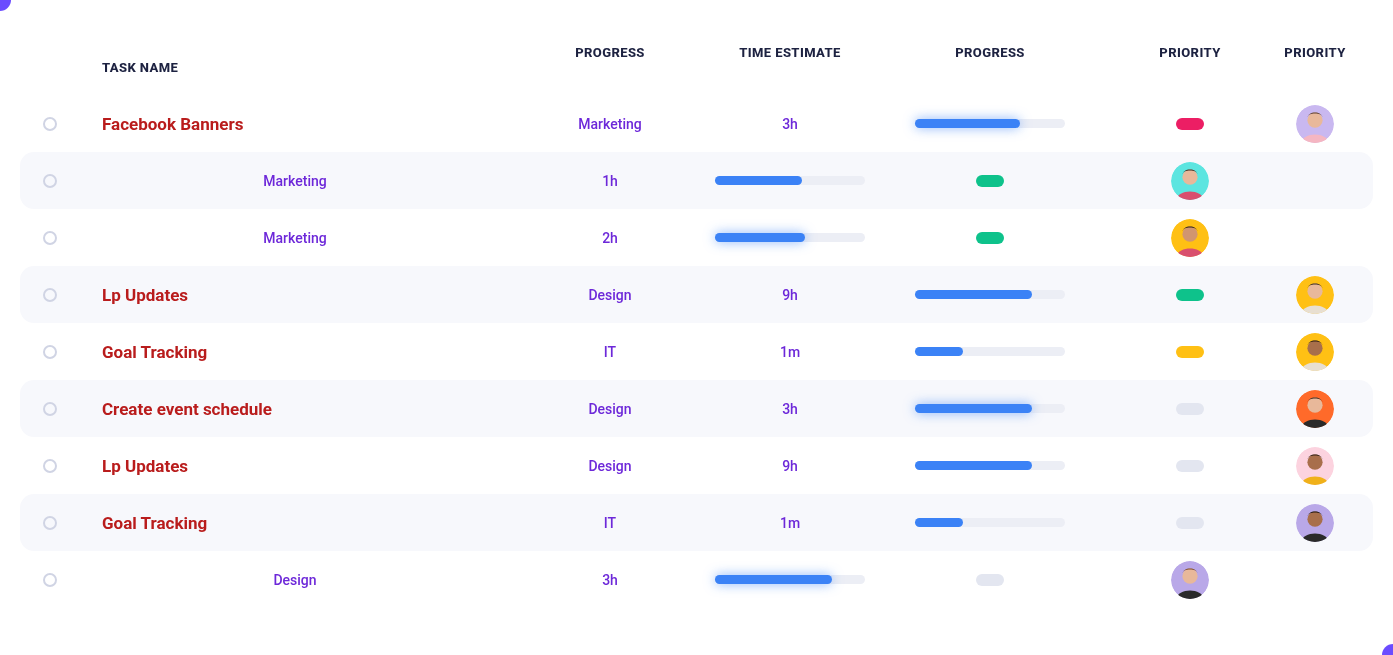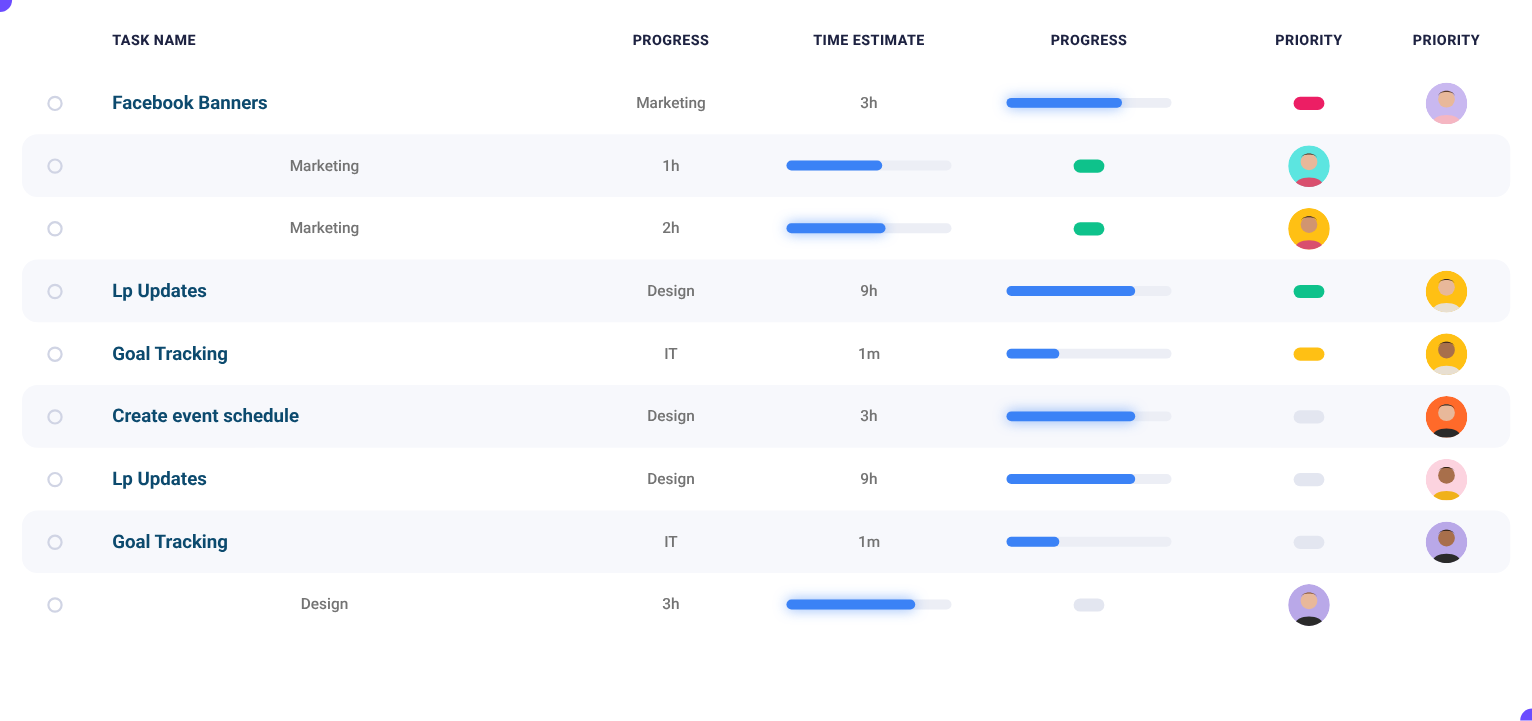--- a/index.html
+++ b/index.html
@@ -38,21 +38,21 @@
 
     .header-row {
       padding: 0 0 20px 0;
     }
     .header-cell {
       font-size: 13px;
       font-weight: 800;
       letter-spacing: 0.4px;
       color: #1d2241;
     }
-    .header-cell.task-name { padding-left: 22px; }
+    .header-cell.task-name { padding-left: 22px; margin-top: 30px; }
     .header-cell.center { text-align: center; }
 
     .task-row {
       height: 57px;
       border-radius: 14px;
     }
     .task-row.alt {
       background: #f7f8fc;
     }
 
@@ -65,27 +65,27 @@
       width: 14px;
       height: 14px;
       border: 2px solid #d0d4e4;
       border-radius: 50%;
       cursor: pointer;
     }
 
     .task-name-cell {
       font-size: 17px;
       font-weight: 700;
-      color: #0c4a6e;
+      color: #b91c1c;
       padding-left: 22px;
     }
 
     .project-cell, .time-cell {
       font-size: 14px;
-      color: #737373;
+      color: #6d28d9;
       text-align: center;
       font-weight: 500;
     }
 
     .progress-cell {
       display: flex;
       justify-content: center;
       align-items: center;
     }
     .progress-track {

